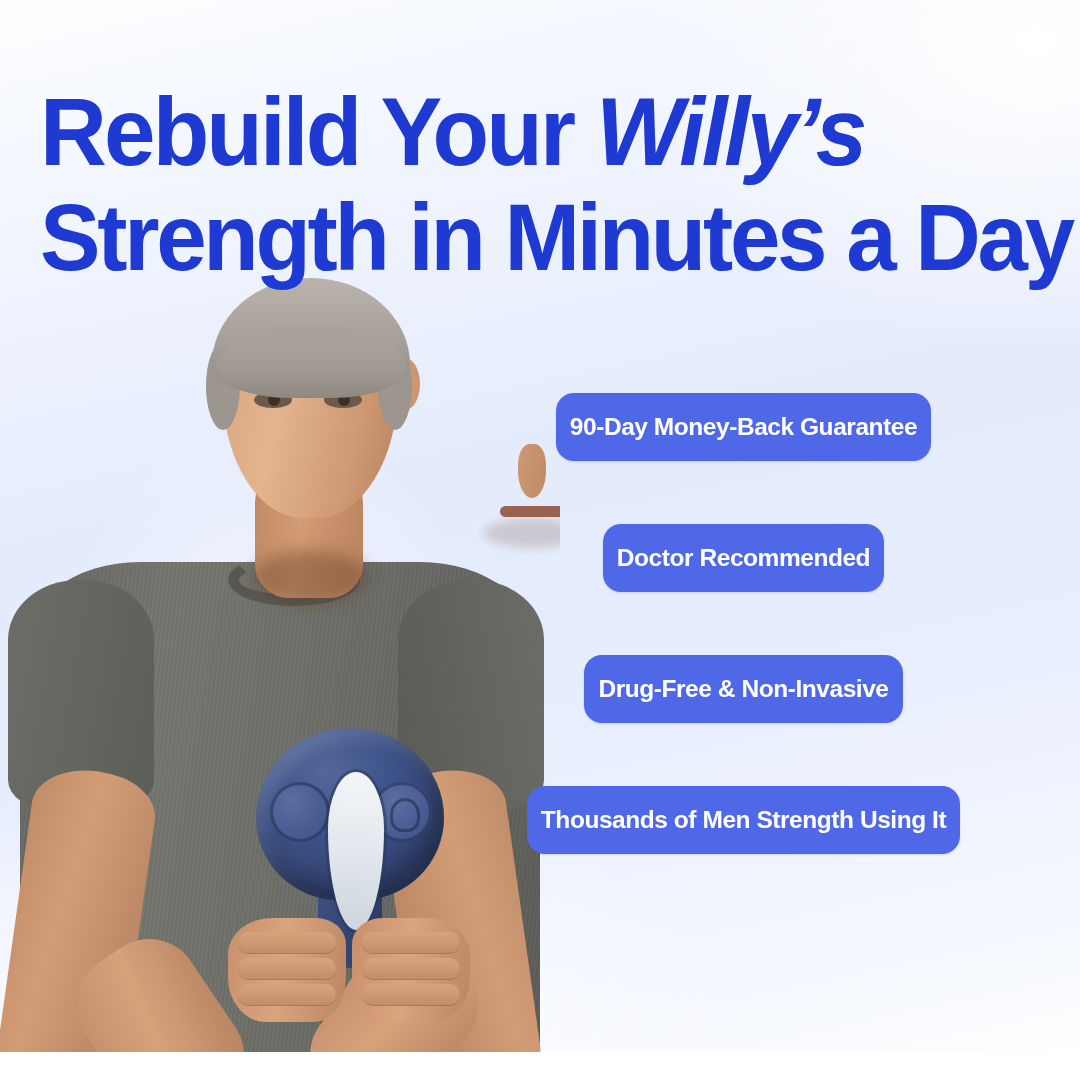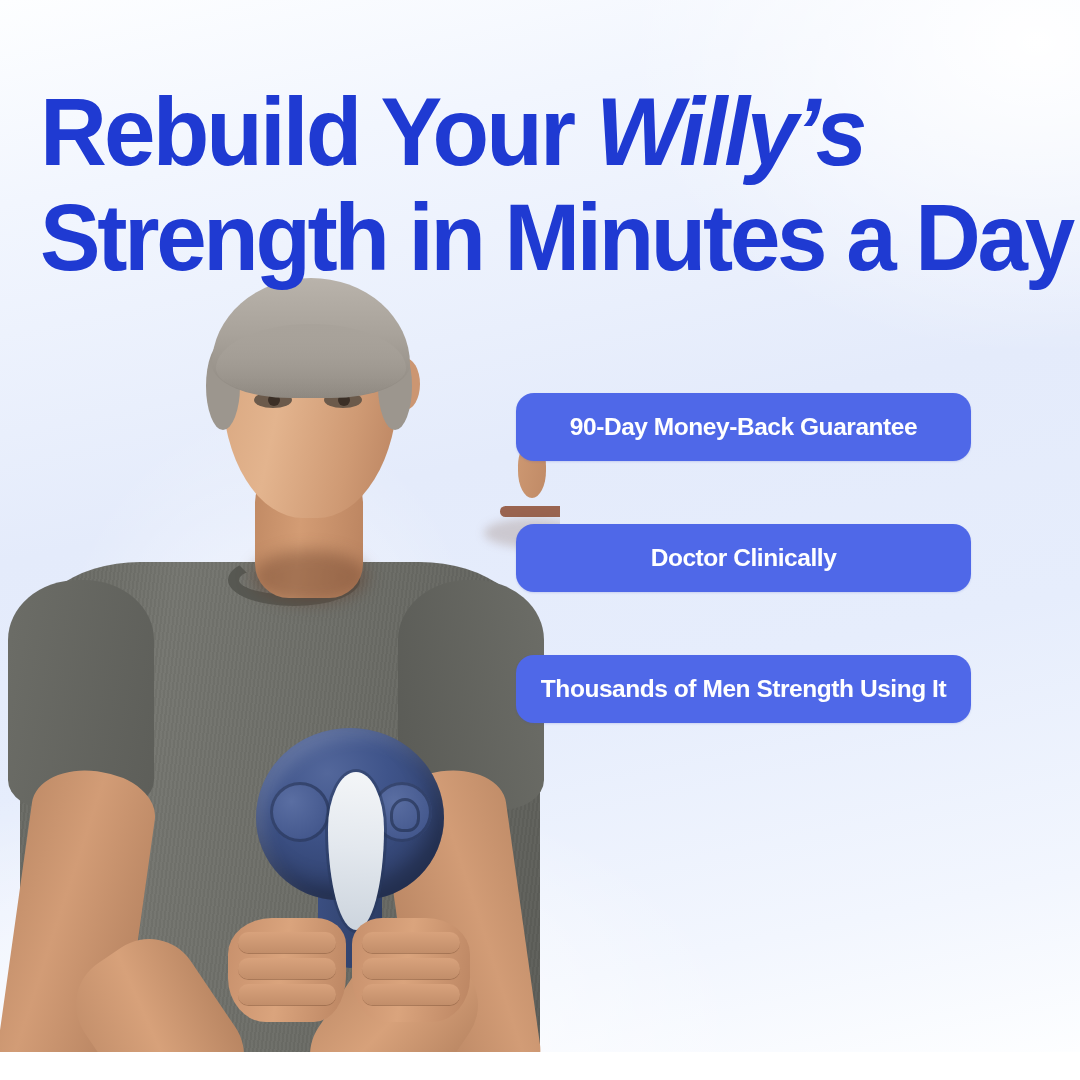--- a/index.html
+++ b/index.html
@@ -222,20 +222,21 @@
   .hand.r .palm { border-radius:30px 44px 38px 32px / 26px 36px 44px 46px; }
 
   
   .pills {
     position:absolute;
     left:516px; top:393px;
     width:455px;
     z-index:50;
     display:flex; flex-direction:column;
     gap:63px;
+    align-items:center;
   }
   .pill {
     height:68px;
     background:#4f68e8;
     border-radius:18px;
     display:flex; align-items:center; justify-content:center;
     color:#ffffff;
     font-size:24.5px;
     font-weight:700;
     letter-spacing:-0.45px;
@@ -302,17 +303,18 @@
     <div class="hand r">
       <div class="palm"></div>
       <div class="fing" style="top:14px"></div>
       <div class="fing" style="top:40px"></div>
       <div class="fing" style="top:66px"></div>
     </div>
   </div>
 
   <div class="pills">
     <div class="pill">90-Day Money-Back Guarantee</div>
-    <div class="pill">Doctor Clinically</div>
+    <div class="pill">Doctor Recommended</div>
+    <div class="pill">Drug-Free &amp; Non-Invasive</div>
     <div class="pill">Thousands of Men Strength Using It</div>
   </div>
 
 </div>
 
 </body></html>

